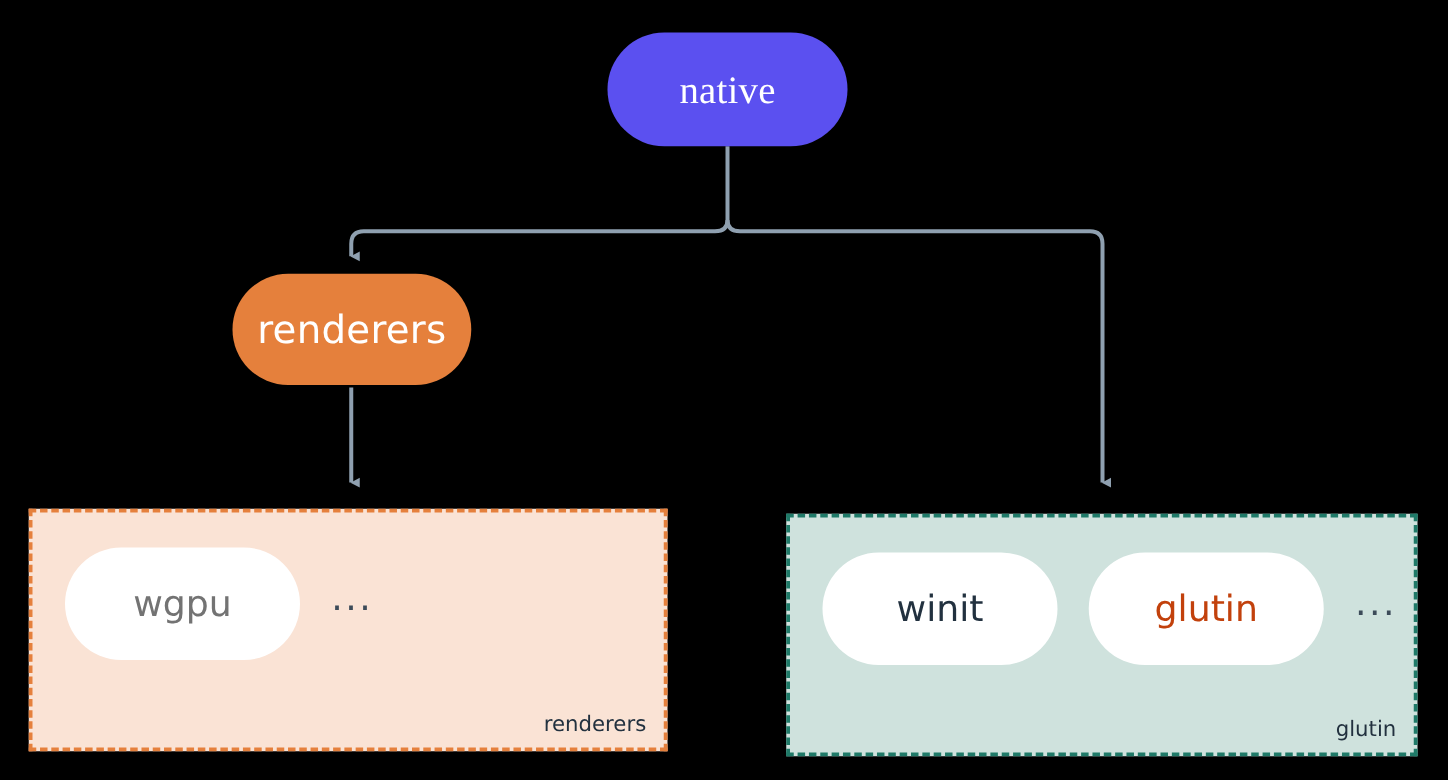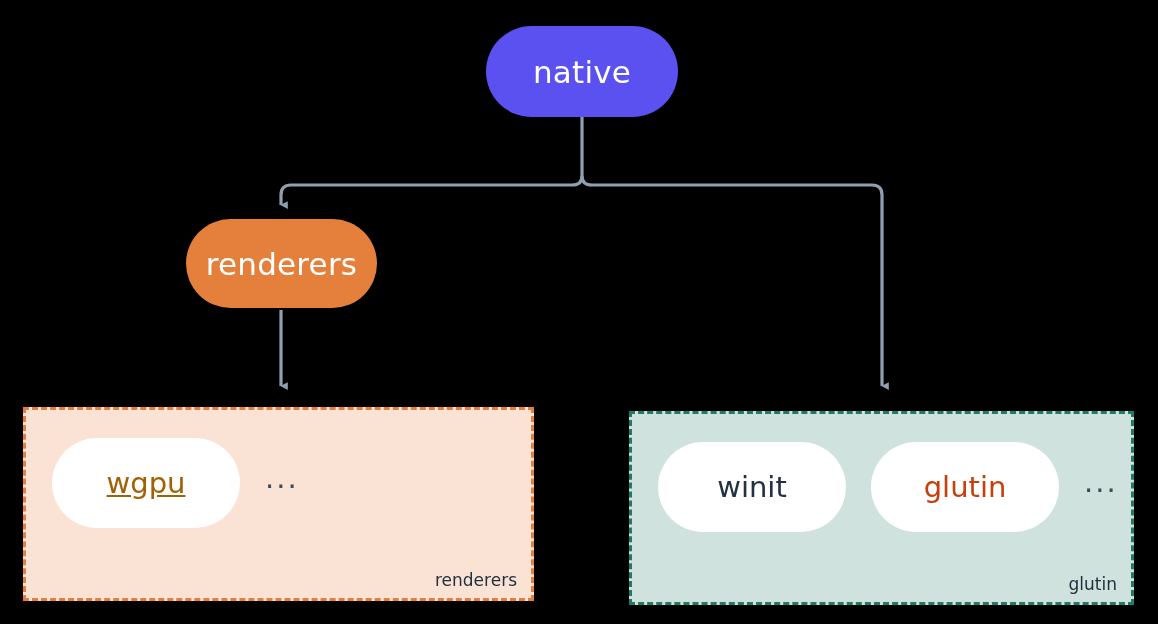--- a/index.html
+++ b/index.html
@@ -140,31 +140,31 @@
 
     <path d="M582,117 L582,176" fill="none" stroke="#8fa0b0" stroke-width="3.2"></path>
 
     <path d="M582,176 Q582,185 572,185 L291,185 Q281,185 281,195 L281,205" fill="none" stroke="#8fa0b0" stroke-width="3.2" marker-end="url(#arrowhead)"></path>
 
     <path d="M582,176 Q582,185 592,185 L872,185 Q882,185 882,195 L882,386" fill="none" stroke="#8fa0b0" stroke-width="3.2" marker-end="url(#arrowhead)"></path>
 
     <path d="M281,310 L281,386" fill="none" stroke="#8fa0b0" stroke-width="3.2" marker-end="url(#arrowhead)"></path>
   </svg>
 
-  <div class="node-pill" id="node-native" style="background: rgb(91, 80, 240); color: rgb(255, 255, 255);">
+  <div class="node-pill" id="node-native" style="background: rgb(91, 80, 240); color: rgb(255, 255, 255); font-family: Liberation Serif, serif;">
     <span>native</span>
   </div>
 
   <div class="node-pill" id="node-graphics" style="background: rgb(229, 128, 60); color: rgb(255, 255, 255);">
     <span>renderers</span>
   </div>
 
   <div class="group-box" id="box-renderers" style="background: rgb(250, 227, 213); border-color: rgb(229, 128, 60); border-style: dashed;">
     <div class="group-items">
-      <div class="leaf-pill" style="background: rgb(255, 255, 255); color: #a16207; text-decoration: underline;">
+      <div class="leaf-pill" style="background: rgb(255, 255, 255); color: #737373;">
         <span>wgpu</span>
       </div>
       <div class="leaf-ellipsis">...</div>
     </div>
     <div class="group-label" style="color: rgb(34, 49, 63);">renderers</div>
   </div>
 
   <div class="group-box" id="box-shells" style="background: rgb(207, 226, 221); border-color: rgb(31, 122, 104); border-style: dashed;">
     <div class="group-items">
       <div class="leaf-pill" style="background: rgb(255, 255, 255); color: rgb(34, 49, 63);">

